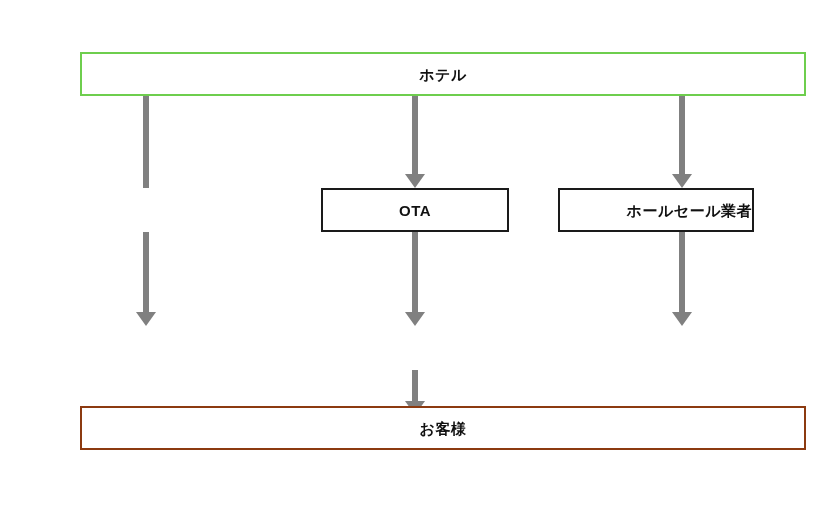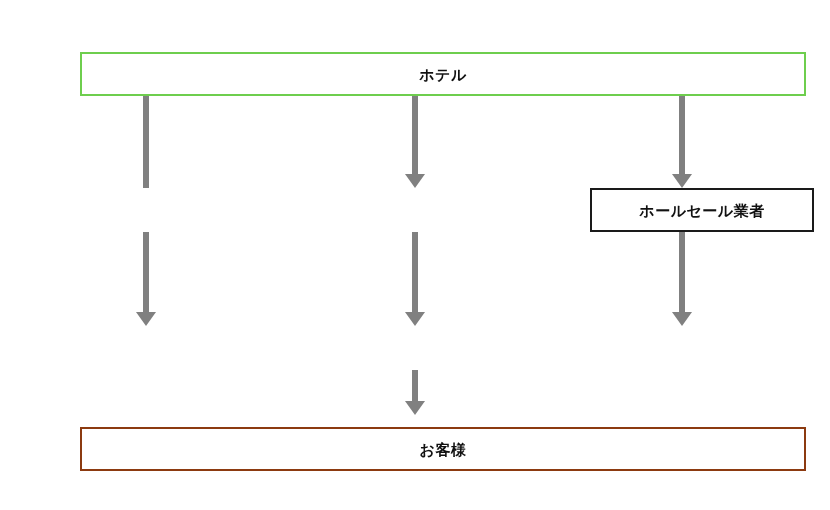--- a/index.html
+++ b/index.html
@@ -27,27 +27,27 @@
     color:#111111;
     letter-spacing:.5px;
     line-height:1;
     white-space:nowrap;
   }
 
   
   .banner{left:52px;width:726px;height:44px;margin-left:28px;}
   #node-hotel   {top:52px;  border:2px solid #6ECE4E;}
   #node-agency  {top:326px; border:2px solid #F03030;}
-  #node-customer{top:427px; border:2px solid #8C3A10;}
+  #node-customer{top:406px; border:2px solid #8C3A10;}
 
   
   .mid{top:188px;height:44px;}
   #node-direct    {left:52px; width:188px; border:2px dashed #1A1A1A;}
   #node-ota       {left:321px;width:188px; border:2px solid  #1A1A1A;}
-  #node-wholesale {left:590px;width:224px; border:2px solid  #1A1A1A;}
+  #node-wholesale {left:558px;width:196px; border:2px solid  #1A1A1A;justify-content:flex-end;}
 </style>
 </head>
 <body>
 
 <div id="canvas">
 
   <svg id="wires" viewBox="0 0 830 510" width="830" height="510">
 
     <g>
       <rect x="143" y="96" width="6" height="92" fill="#808080"></rect>
@@ -82,20 +82,23 @@
       <rect x="412" y="370" width="6" height="31" fill="#808080"></rect>
       <polygon points="405,401 425,401 415,415" fill="#808080"></polygon>
     </g>
   </svg>
 
   <div class="node banner" id="node-hotel">
     <span class="label">ホテル</span>
   </div>
 
 
+  <div class="node mid" id="node-ota">
+    <span class="label">OTA</span>
+  </div>
 
   <div class="node mid" id="node-wholesale">
     <span class="label">ホールセール業者</span>
   </div>
 
 
   <div class="node banner" id="node-customer">
     <span class="label">お客様</span>
   </div>
 

